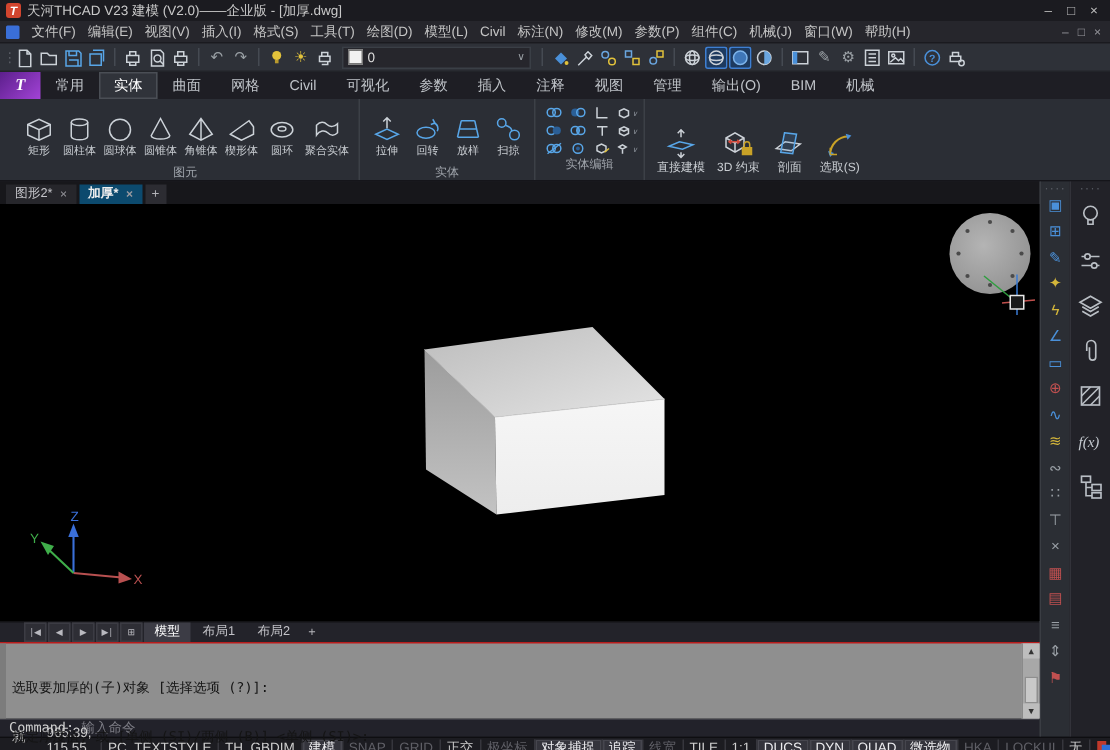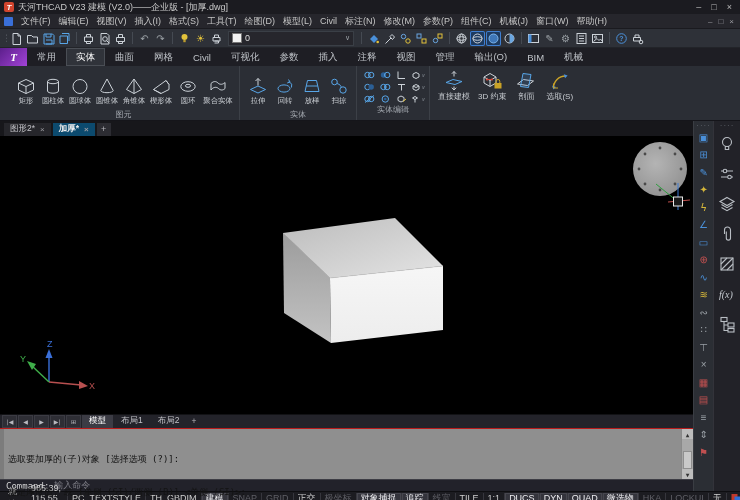--- a/index.html
+++ b/index.html
@@ -59,21 +59,21 @@
   .dtab.active{background:#0c4a6e;color:#eee;font-weight:bold;}
   .dtab .x{color:#9a9aa0;font-size:8px;}
   .dtab-add{height:13px;width:14px;background:#2c2c32;display:flex;align-items:center;justify-content:center;
             color:#b5b5ba;font-size:9px;}
   
   .mid{display:flex;height:370px;}
   .leftcol{width:693px;display:flex;flex-direction:column;}
   .viewport{position:relative;height:280px;background:#000;}
   .viewport svg{position:absolute;left:0;top:0;}
   
-  .laytabs{height:14px;background:#23232a;display:flex;align-items:center;gap:1px;padding:0 2px;font-size:8.5px;border-top:1px solid #121215;}
+  .laytabs{height:14px;background:#23232a;display:flex;align-items:center;gap:1px;padding:0 16px;font-size:8.5px;border-top:1px solid #121215;}
   .navbtn{height:11px;min-width:11px;background:#2e2e35;border:1px solid #3c3c44;color:#b9b9bf;font-size:6px;
           display:flex;align-items:center;justify-content:center;padding:0 1px;}
   .ltab{padding:0 7px;height:13px;display:flex;align-items:center;color:#c2c2c7;}
   .ltab.active{background:#3c3c45;color:#fff;}
   .ltab-add{padding:0 4px;color:#b5b5ba;}
   
   .cmdhist{position:relative;height:50px;background:#8f8f8f;border-top:1px solid #b91c1c;
            font-family:"DejaVu Sans Mono",monospace;font-size:9px;color:#141414;}
   .cmdlines{position:absolute;left:8px;top:3px;line-height:11px;white-space:pre;}
   .histgrip{position:absolute;left:0;top:0;bottom:0;width:4px;background:#7c7c7c;}
@@ -478,21 +478,21 @@
         <span class="mini">
             <svg width="13" height="10" class="oi">
               <path d="M3.5 4 6 2.5 8.5 4 6 5.5z M6 5.5v3"></path>
             </svg>
             <i class="mini-caret">∨</i>
           </span>
       </div>
       <div class="ptitle">实体编辑</div>
     </div>
 
-    <div class="panel" style="border-right:none;flex-direction:row;align-items:flex-start;padding-top:4px;">
+    <div class="panel" style="border-right:none;flex-direction:row;align-items:flex-start;padding-top:19px;">
       <div class="bigcell">
         <svg width="24" height="22">
             <path d="M4 12.5 11 9.5l9 2-7 3z" class="bi"></path>
             <path d="M12 1.5v5 M9.8 3.8 12 1.5l2.2 2.3 M12 20v-3.5 M9.8 17.7 12 20l2.2-2.3" stroke="#cdd2d8" fill="none"></path>
           </svg>
         <span class="lbl">直接建模</span>
       </div>
       <div class="bigcell">
         <svg width="26" height="22">
             <path d="M5 7 11 3.5 17 7v6l-6 3.5L5 13z M5 7l6 3.5L17 7 M11 10.5V16" stroke="#cdd2d8" fill="none"></path>

